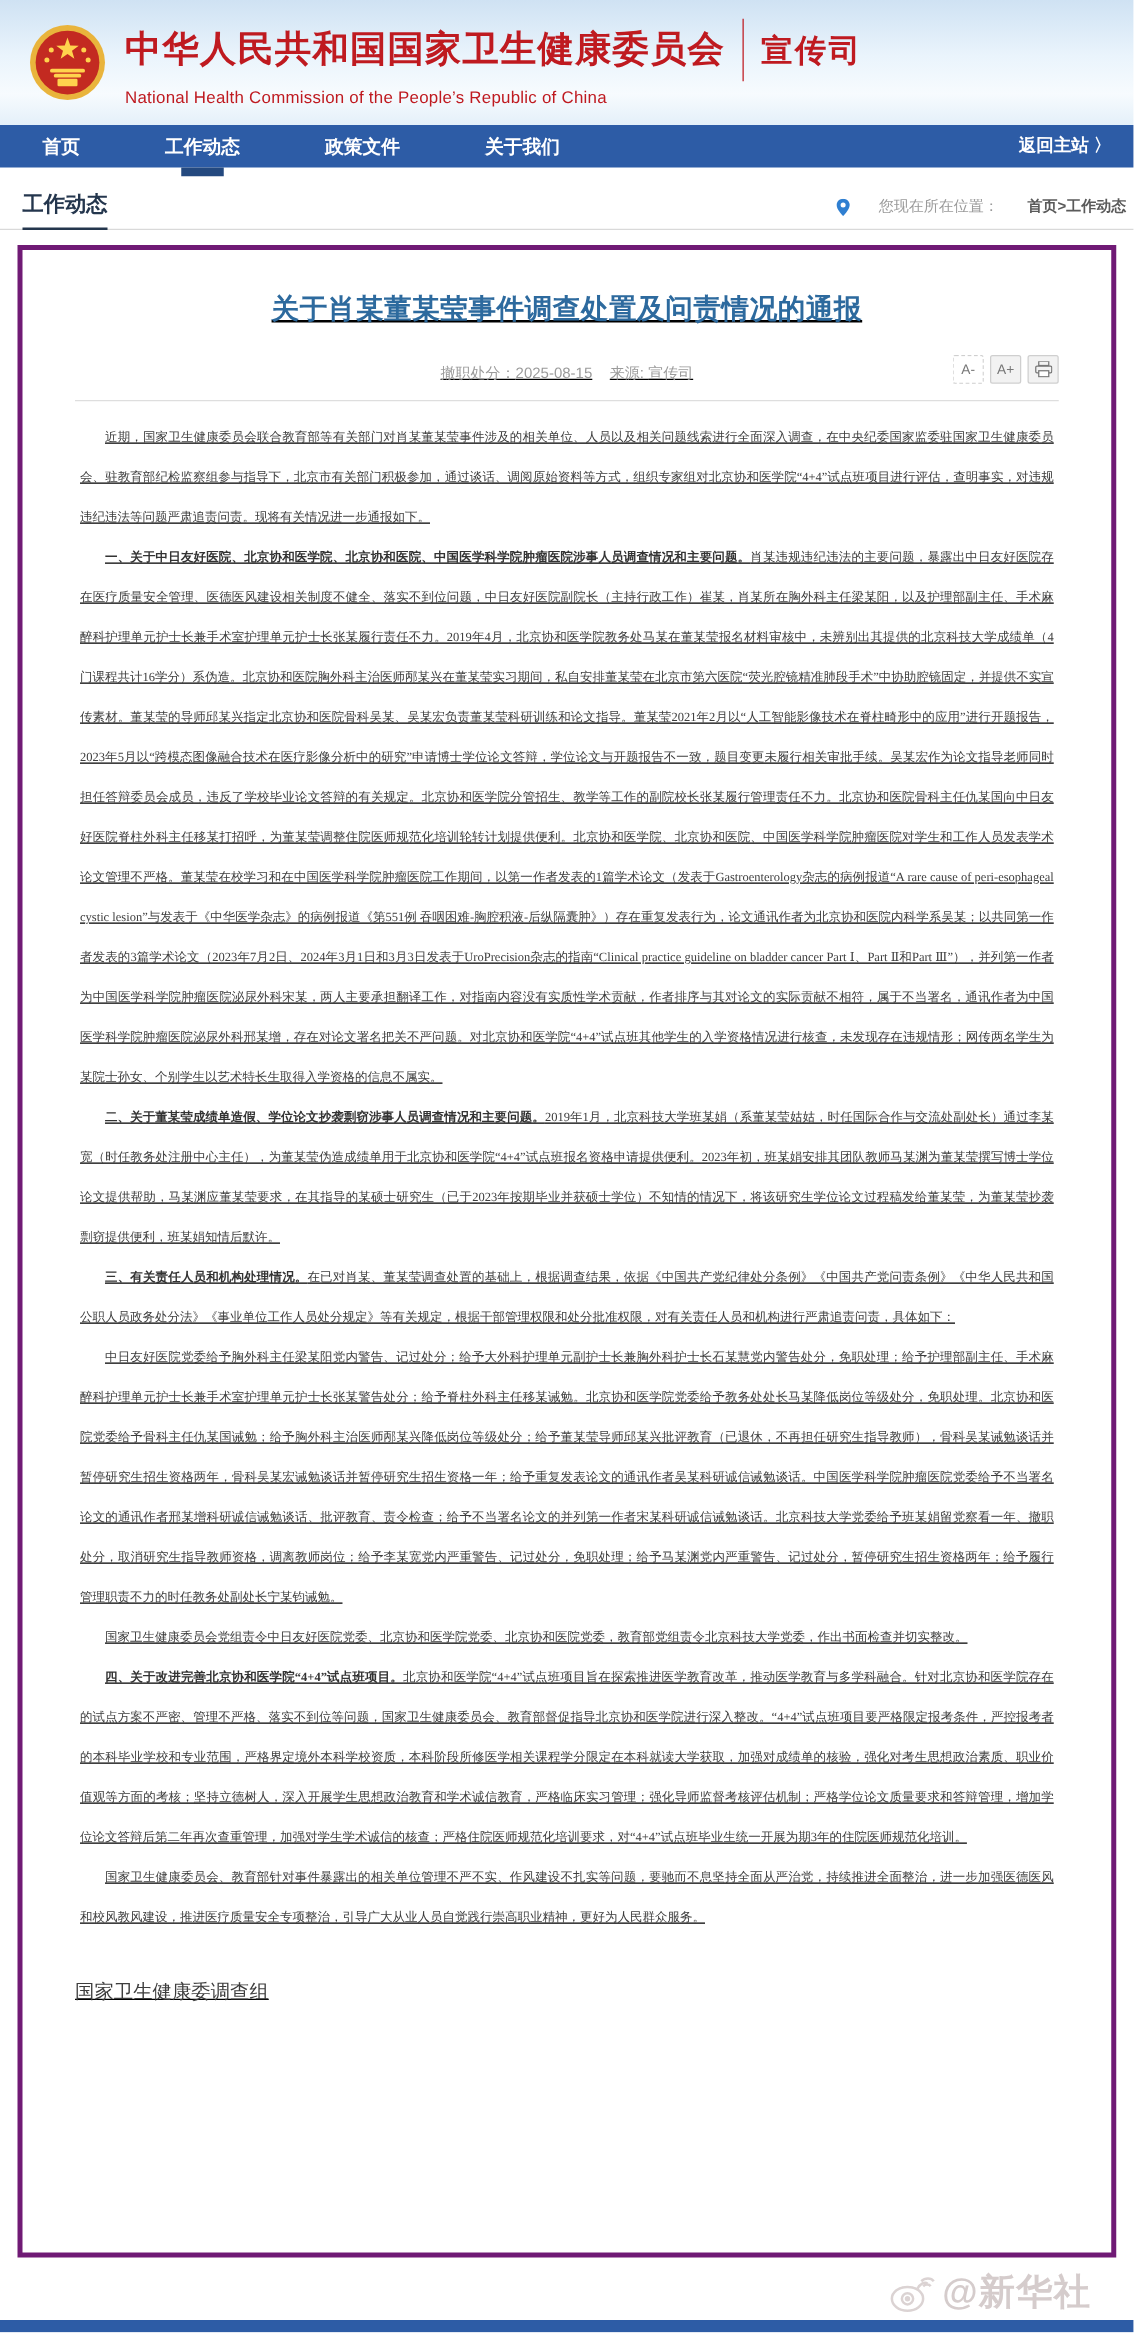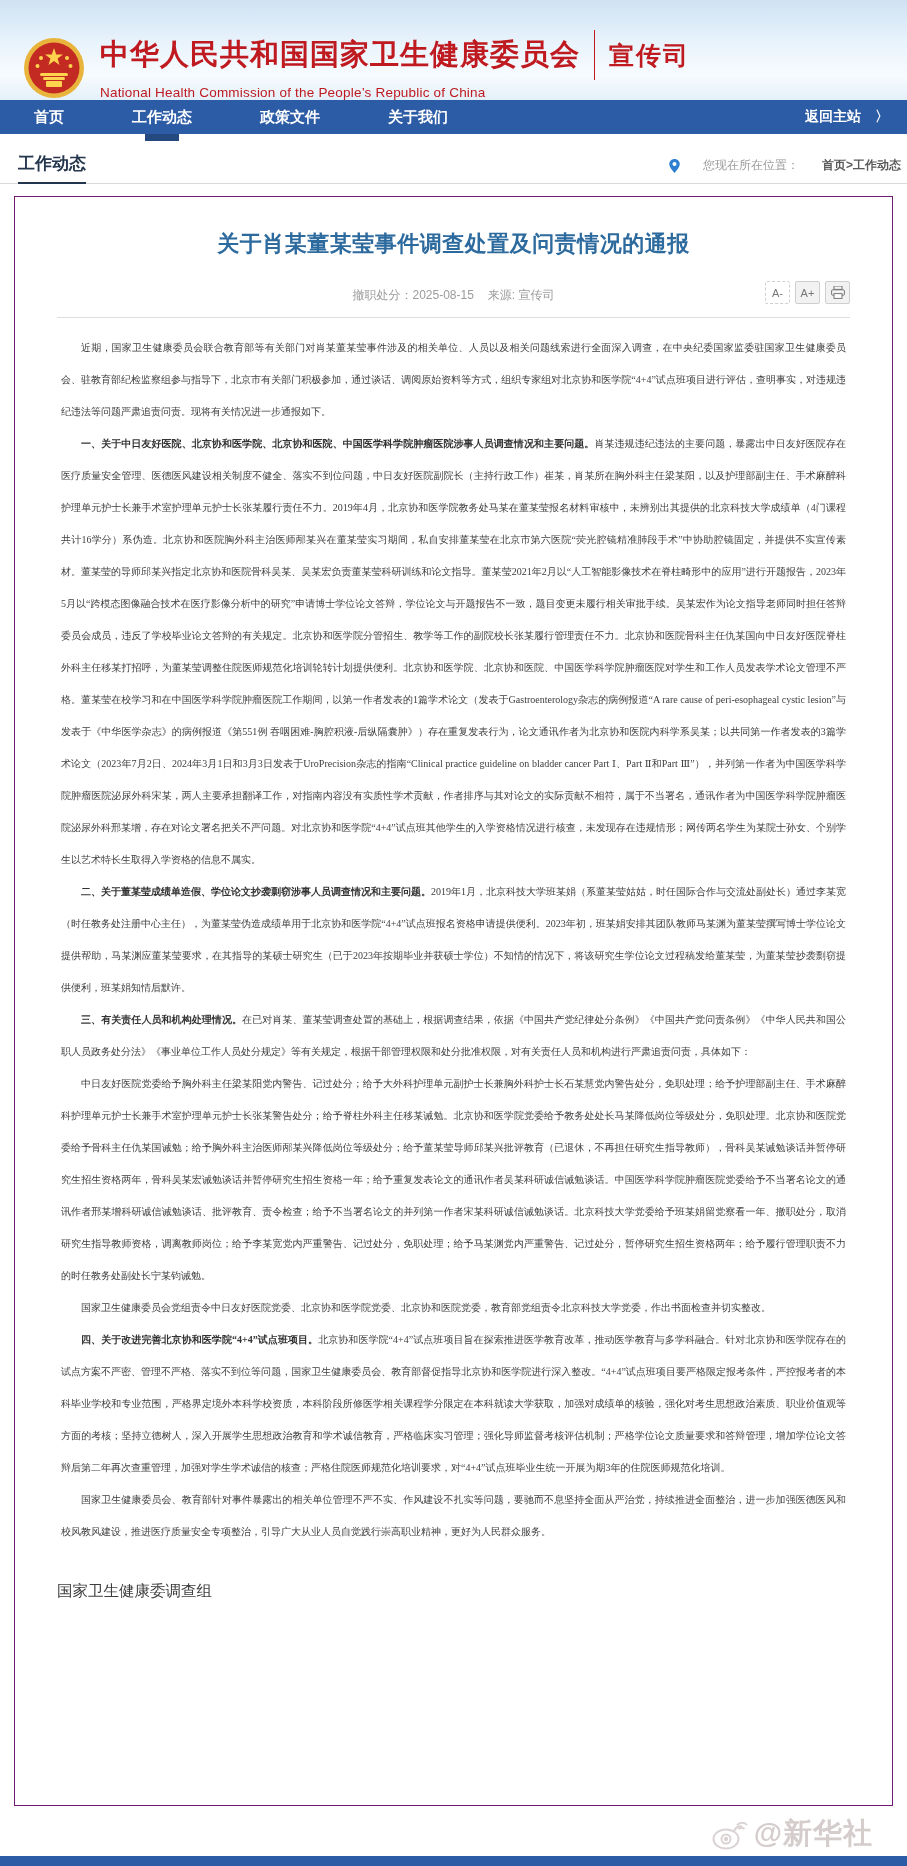--- a/index.html
+++ b/index.html
@@ -8,21 +8,21 @@
     width:907px; margin:0 auto;
     font-family:"Liberation Sans","DejaVu Sans",sans-serif;
     -webkit-font-smoothing:antialiased;
   }
   .page { position:relative; width:907px; min-height:1866px; background:#fff; overflow:hidden; }
 
   
   .site-header {
     height:100px;
     background:linear-gradient(180deg,#cfe2f3 0%, #eaf4fc 45%, #f7fbfe 75%, #e4f0f9 100%);
-    display:flex; align-items:flex-end; padding-left:22px;
+    display:flex; align-items:center; padding-left:22px;
   }
   .emblem { width:64px; height:64px; flex:0 0 auto; margin-right:14px; }
   .header-text { display:flex; flex-direction:column; }
   .title-row { display:flex; align-items:center; }
   .org-cn {
     color:#bf1a20; font-size:29px; font-weight:700; letter-spacing:1px;
     font-family:"Liberation Sans","DejaVu Sans",sans-serif;
   }
   .title-divider { width:1px; height:50px; background:#bf1a20; margin:0 14px; }
   .dept-name { color:#bf1a20; font-size:25px; font-weight:700; letter-spacing:2px; }
@@ -37,43 +37,43 @@
   .nav-item {
     position:relative; height:100%; display:flex; align-items:center; justify-content:center;
     padding:0 34px; font-size:15px; font-weight:700; color:#fff; cursor:pointer; white-space:nowrap;
   }
   .nav-item.active .tab-marker {
     position:absolute; left:50%; transform:translateX(-50%); bottom:-7px;
     width:34px; height:7px; background:#24497f;
   }
   .nav-return {
     margin-left:auto; padding-right:18px; font-size:14px; font-weight:700;
-    color:#fff; display:flex; align-items:center; gap:14px; cursor:pointer; white-space:nowrap;
+    color:#fff; display:flex; align-items:center; gap:4px; cursor:pointer; white-space:nowrap;
   }
 
   
   .crumb-row {
     position:relative; margin-top:16px; padding:0 6px 0 18px;
     border-bottom:1px solid #d9d9d9;
     display:flex; align-items:flex-end; justify-content:space-between;
     height:34px;
   }
   .section-title {
     font-size:17px; font-weight:700; color:#24364d;
     padding-bottom:7px; border-bottom:2px solid #24364d; margin-bottom:-1px;
   }
   .crumb-right { display:flex; align-items:center; gap:23px; padding-bottom:9px; font-size:12px; color:#9a9a9a; }
   .pin-icon { width:11px; height:14px; }
   .crumb-path { color:#5a5a5a; font-weight:700; cursor:pointer; }
 
   
   .article-card {
     position:relative; margin:12px 14px 0 14px;
-    border:1px solid #701a75; background:#fff;
-    padding:32px 42px 10px 42px; min-height:1610px;
+    border:4px solid #701a75; background:#fff;
+    padding:32px 42px 10px 42px; min-height:1610px;text-decoration:underline;
   }
   .article-title {
     text-align:center; color:#2d6a9e; font-size:22px; font-weight:700; letter-spacing:.5px;
   }
   .meta-row { position:relative; margin-top:22px; height:26px; }
   .meta-center { text-align:center; font-size:12px; color:#9b9b9b; padding-top:6px; }
   .meta-sep { display:inline-block; width:14px; }
   .tools { position:absolute; right:0; top:0; display:flex; gap:5px; }
   .tool-btn {
     width:25px; height:23px; border:1px solid #cfcfcf; background:#f2f2f2;

